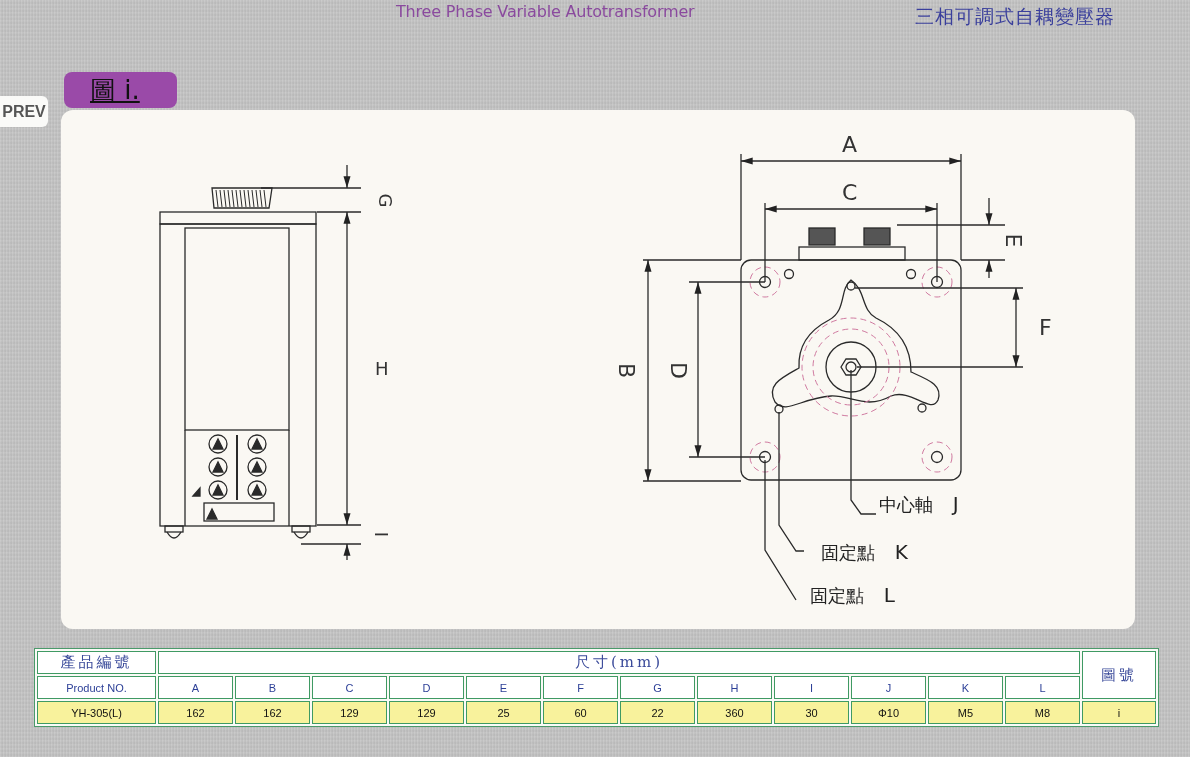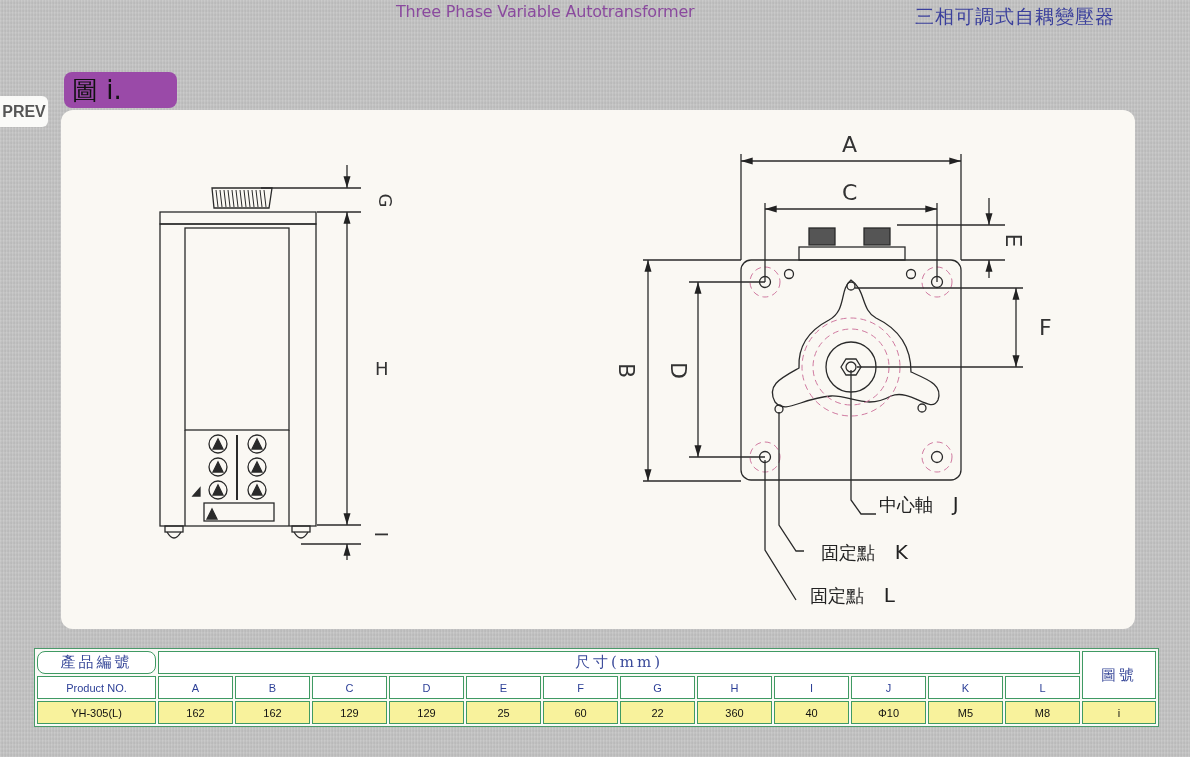--- a/index.html
+++ b/index.html
@@ -15,22 +15,23 @@
     position:absolute; left:396px; top:2px; font-size:16px; color:#8a4a9e;
     font-family:"DejaVu Sans", sans-serif; letter-spacing:-0.2px;
   }
   .title-zh {
     position:absolute; left:915px; top:4px; font-size:19px; color:#3a3f9c;
     font-family:"DejaVu Sans", sans-serif; letter-spacing:1px;
   }
   .fig-tab {
     position:absolute; left:64px; top:72px; width:113px; height:36px;
     background:#9a4aa8; border-radius:8px; color:#111;
-    font-size:26px; line-height:36px; padding-left:8px; box-sizing:border-box;
+    font-size:26px; line-height:36px; padding-left:26px; box-sizing:border-box;
     font-family:"DejaVu Sans", sans-serif;
+    text-decoration:underline;
   }
   .prev-btn {
     position:absolute; left:0; top:96px; width:48px; height:31px;
     background:#fafaf8; border-radius:0 6px 6px 0;
     font-size:16px; font-weight:bold; color:#555; line-height:31px; text-align:center;
     font-family:"Liberation Sans", sans-serif; cursor:pointer;
   }
   .panel {
     position:absolute; left:61px; top:110px; width:1074px; height:519px;
     background:#faf8f3; border-radius:12px;
@@ -41,21 +42,21 @@
     background:#fafaf7; border:1px solid #4a9a6a;
     font-family:"Liberation Sans", sans-serif;
   }
   .spec-table td {
     border:1px solid #3f9a63; text-align:center; padding:0; height:21px;
     font-size:11px;
   }
   .spec-table .hdr { background:#ffffff; color:#2c3f97; }
   .spec-table .zh { font-family:"DejaVu Serif", serif; font-size:15px; letter-spacing:3px; color:#3a4a9a; }
   .spec-table .val { background:#f8f29c; color:#111; }
-  .spec-table .prod-col { width:117px;border-radius:8px; }
+  .spec-table .prod-col { width:117px; }
   .spec-table .dim-col { width:73px; }
   .spec-table .fig-col { width:72px; }
 </style>
 </head>
 <body>
 
 <div class="title-en">Three Phase Variable Autotransformer</div>
 <div class="title-zh">三相可調式自耦變壓器</div>
 
 <div class="fig-tab">圖 i.</div>
@@ -230,20 +231,20 @@
   <tr>
     <td class="val">YH-305(L)</td>
     <td class="val">162</td>
     <td class="val">162</td>
     <td class="val">129</td>
     <td class="val">129</td>
     <td class="val">25</td>
     <td class="val">60</td>
     <td class="val">22</td>
     <td class="val">360</td>
-    <td class="val">40</td>
+    <td class="val">30</td>
     <td class="val">Φ10</td>
     <td class="val">M5</td>
     <td class="val">M8</td>
     <td class="val">i</td>
   </tr>
 </tbody>
   </table>
 
 </body></html>

